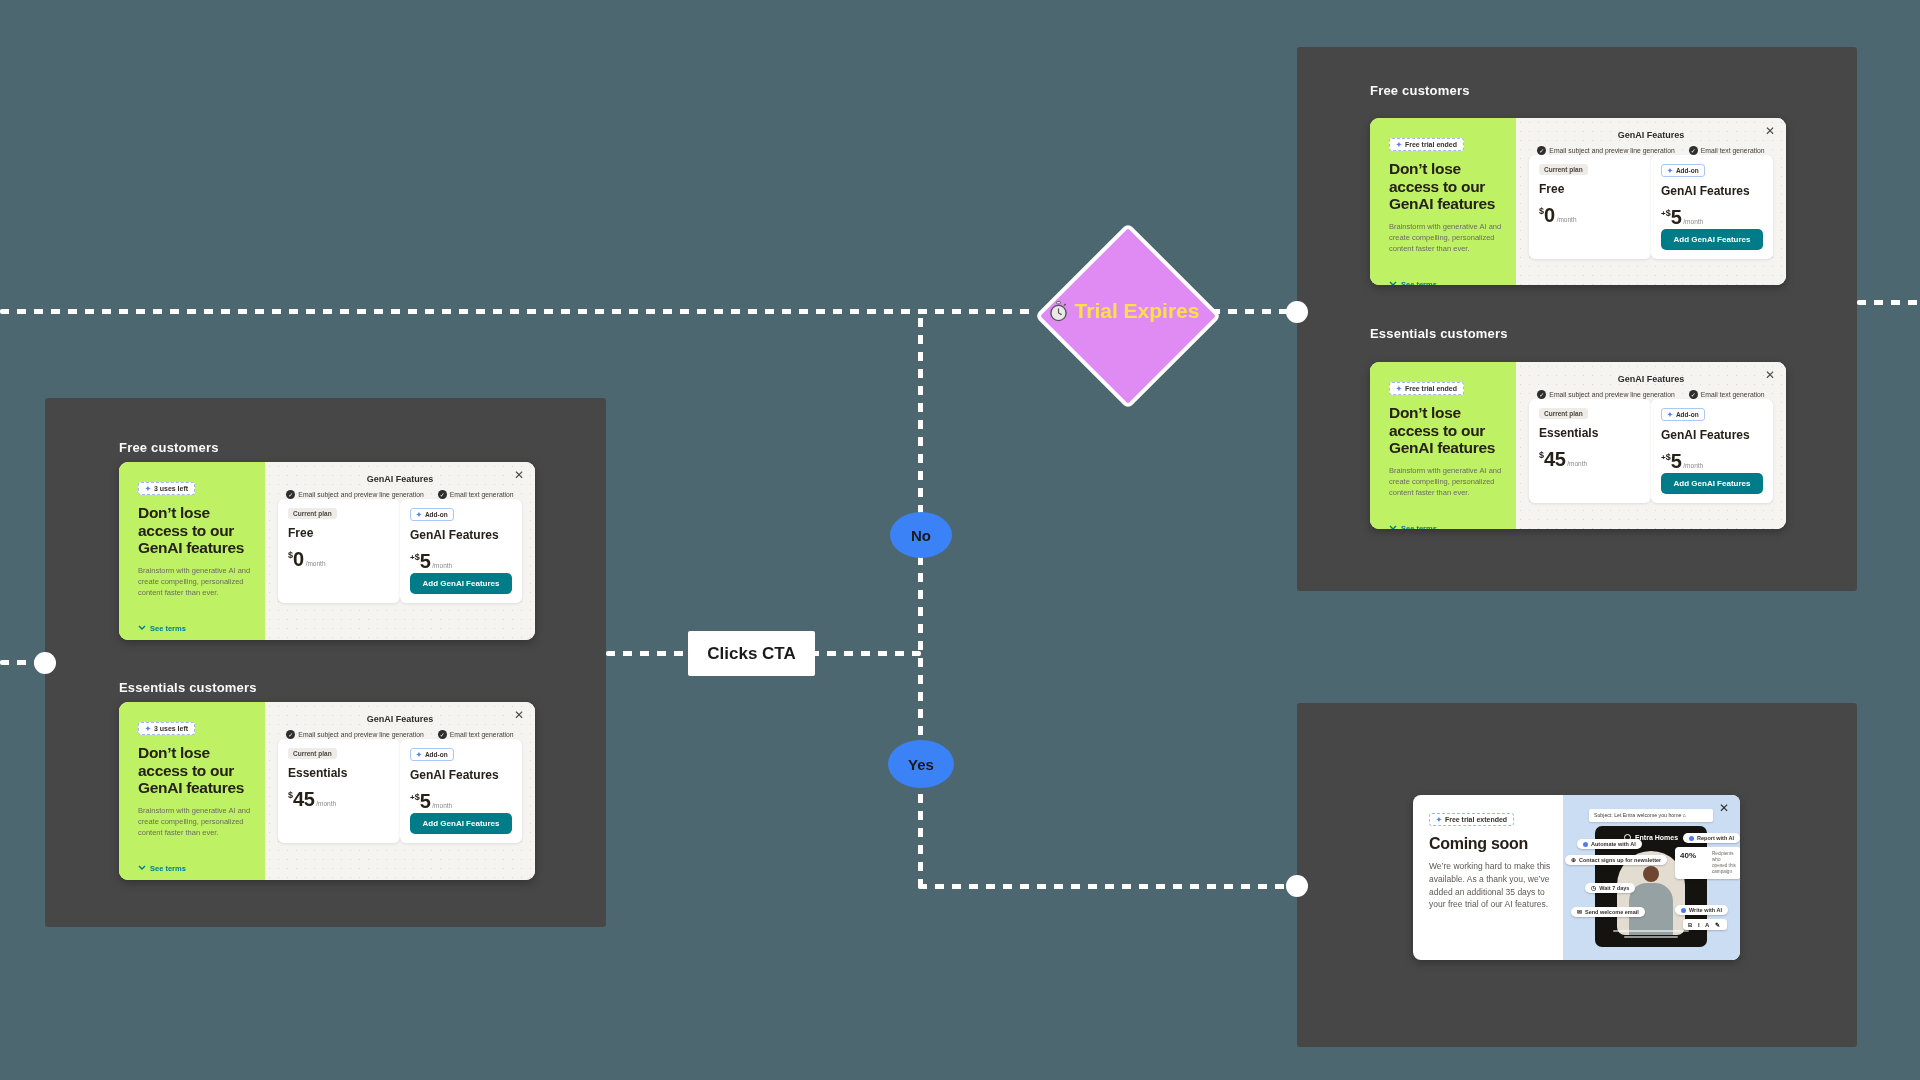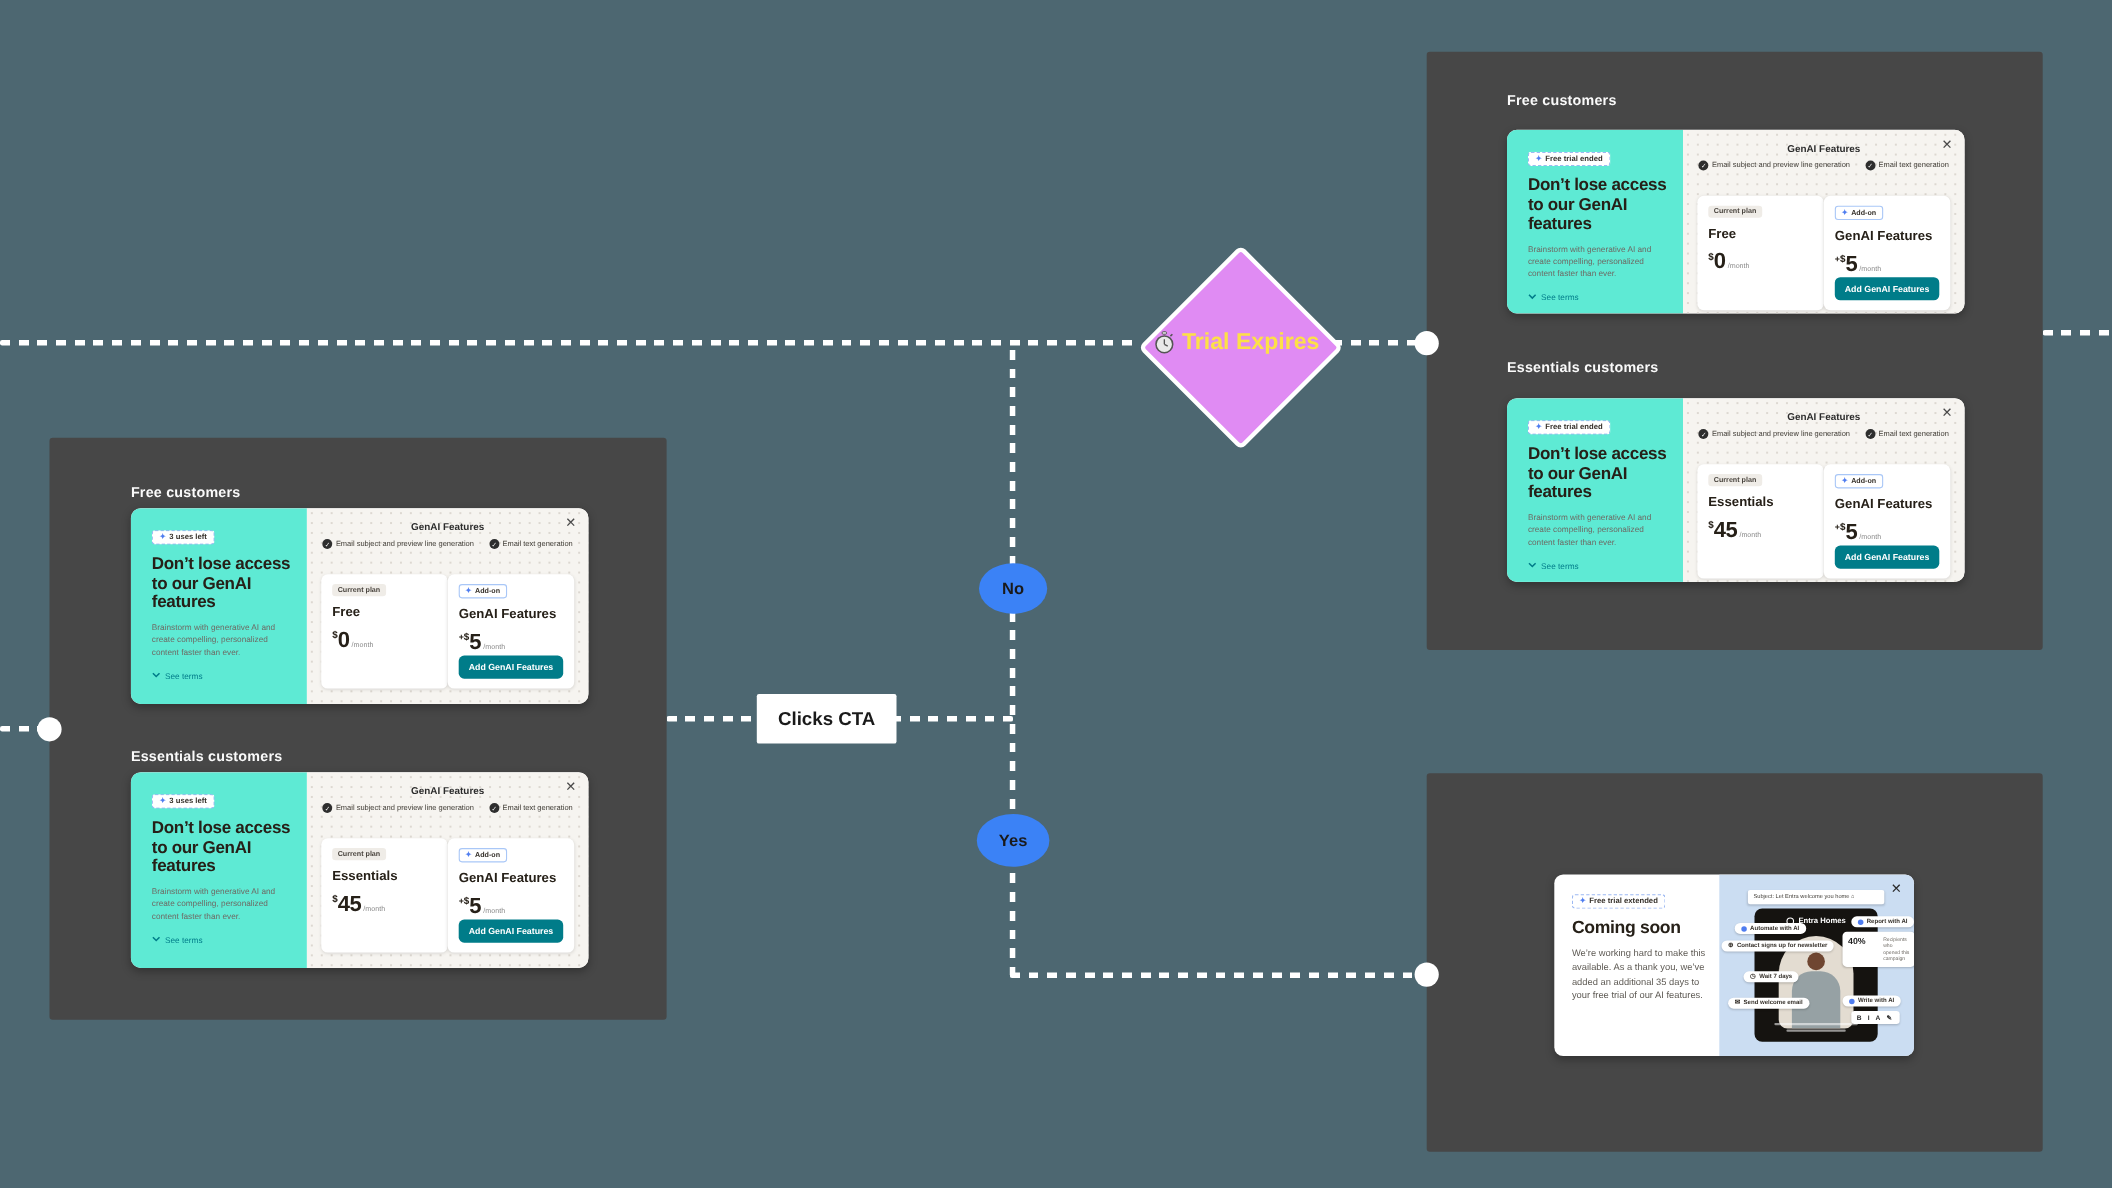--- a/index.html
+++ b/index.html
@@ -21,35 +21,35 @@
     font-size:21px;font-weight:700;color:#fde047;display:flex;align-items:center;justify-content:center;gap:7px;}
 
   
   .edge-pill{position:absolute;background:#3b82f6;border-radius:50%;display:flex;align-items:center;justify-content:center;
     font-size:15px;font-weight:700;color:#1a1a1a;z-index:6;}
   .cta-label{position:absolute;left:688px;top:631px;width:127px;height:45px;background:#fff;border-radius:2px;
     display:flex;align-items:center;justify-content:center;font-size:17px;font-weight:700;color:#1a1a1a;z-index:6;text-align:right;}
 
   
   .modal{position:absolute;width:416px;background:#fff;border-radius:9px;box-shadow:0 3px 8px rgba(0,0,0,.28);display:flex;overflow:hidden;}
-  .m-left{width:160px;box-sizing:border-box;padding:15px 14px 12px 19px;background:#5eead4;}
+  .m-left{width:146px;box-sizing:border-box;padding:15px 14px 12px 19px;background:#bef264;}
   .badge{display:inline-flex;align-items:center;gap:3px;border:1px dashed #9DB9F2;border-radius:3px;padding:2px 6px;
     font-size:7px;font-weight:700;color:#35302a;background:#fff;}
   .spark{color:#4F7DF0;font-size:7px;line-height:1;}
   .m-title{margin-top:9px;font-size:15.5px;line-height:1.14;font-weight:700;color:#262018;letter-spacing:-.3px;}
   .m-body{margin-top:8px;font-size:7.5px;line-height:1.5;color:#6e6a64;}
-  .m-terms{margin-top:11px;display:flex;align-items:center;gap:4px;font-size:7.5px;font-weight:400;color:#007C89;cursor:pointer;}
+  .m-terms{margin-top:25px;display:flex;align-items:center;gap:4px;font-size:7.5px;font-weight:700;color:#007C89;cursor:pointer;}
   .m-right{flex:1;position:relative;box-sizing:border-box;padding:9px 13px 11px 13px;
     background-color:#F6F4F0;background-image:radial-gradient(#DDD8D1 .8px,transparent .9px);background-size:9px 9px;}
   .close-x{position:absolute;top:7px;right:11px;font-size:12px;color:#4a4a4a;cursor:pointer;line-height:1;}
   .mr-header{margin-top:3px;text-align:center;font-size:9px;font-weight:700;color:#2b2b2b;}
   .feat-row{display:flex;justify-content:center;gap:14px;margin-top:6px;}
   .feat{display:flex;align-items:center;gap:3px;font-size:6.8px;color:#44403a;}
   .fcheck{width:9px;height:9px;border-radius:50%;background:#2e2e2e;color:#fff;font-size:6px;display:flex;align-items:center;justify-content:center;}
-  .cards{display:flex;margin-top:23px;align-items:stretch;height:104px;}
+  .cards{display:flex;margin-top:0;align-items:stretch;height:104px;}
   .card{flex:1;background:#fff;border-radius:6px;box-shadow:0 1px 3px rgba(0,0,0,.10);padding:9px 10px;display:flex;flex-direction:column;box-sizing:border-box;}
   .plan-badge{align-self:flex-start;background:#EFECE7;border-radius:3px;padding:2px 5px;font-size:6.5px;font-weight:700;color:#4a453f;}
   .addon-badge{align-self:flex-start;display:inline-flex;align-items:center;gap:3px;border:1px solid #A9C7F7;border-radius:3px;padding:2px 5px;font-size:6.5px;font-weight:700;color:#35302a;background:#fff;}
   .plan-name{margin-top:7px;font-size:12px;font-weight:700;color:#262018;}
   .price{margin-top:8px;color:#262018;}
   .price .plus{font-size:8px;font-weight:700;vertical-align:8px;}
   .price .cur{font-size:9px;font-weight:700;vertical-align:8px;}
   .price .num{font-size:20px;font-weight:700;letter-spacing:-.5px;}
   .price .per{font-size:6.5px;color:#8a8a8a;margin-left:2px;}
   .cta-btn{margin-top:auto;background:#007C89;color:#fff;border-radius:5px;padding:6px 4px;text-align:center;

